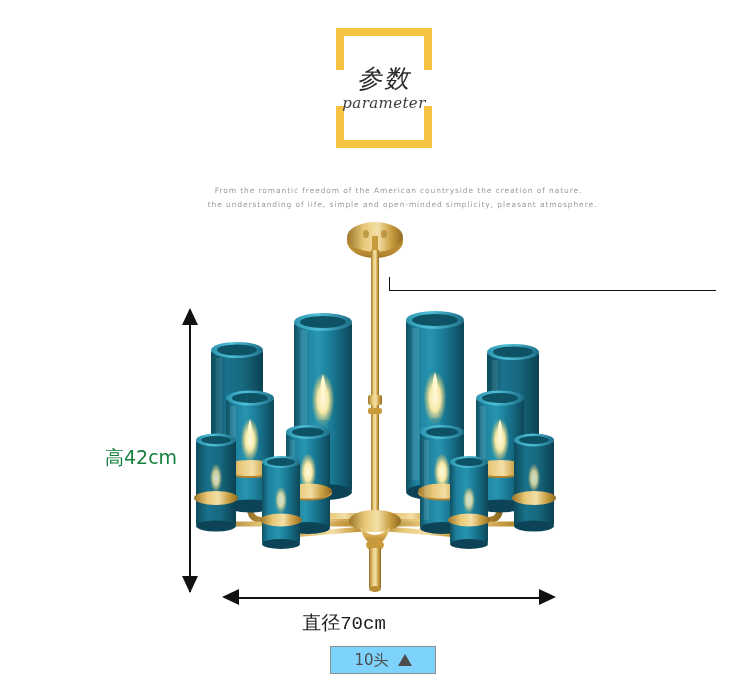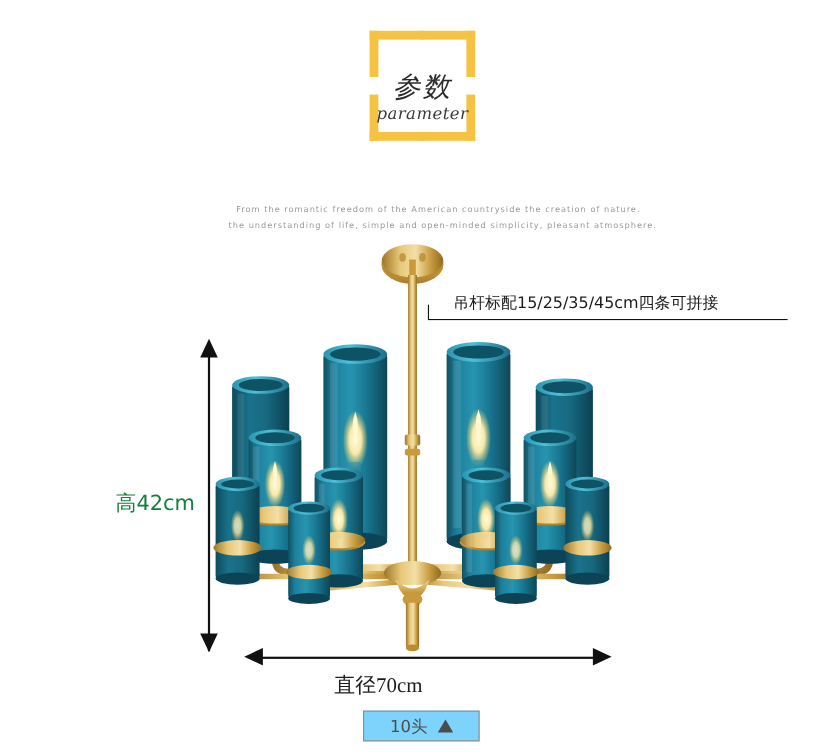--- a/index.html
+++ b/index.html
@@ -7,21 +7,21 @@
   body{
     width:749px;height:686px;
     background:#ffffff;
     font-family:"Liberation Sans","DejaVu Sans",sans-serif;
     overflow:hidden;
     position:relative;
   }
   .page{position:relative;width:749px;height:686px;}
 
   
-  .bracket-wrap{position:absolute;left:336px;top:28px;width:96px;height:100px;}
+  .bracket-wrap{position:absolute;left:336px;top:28px;width:96px;height:120px;}
   .bk{position:absolute;width:42px;height:34px;}
   .bk-tl{left:0;top:0;border-left:8px solid #f5c242;border-top:8px solid #f5c242;}
   .bk-tr{right:0;top:0;border-right:8px solid #f5c242;border-top:8px solid #f5c242;}
   .bk-bl{left:0;bottom:0;border-left:8px solid #f5c242;border-bottom:8px solid #f5c242;}
   .bk-br{right:0;bottom:0;border-right:8px solid #f5c242;border-bottom:8px solid #f5c242;}
 
   .hdr-cn{
     position:absolute;left:0;top:34px;width:96px;text-align:center;
     font-family:"DejaVu Sans","Liberation Sans",sans-serif;
     font-size:25px;color:#2b2b2b;letter-spacing:2px;
@@ -70,21 +70,21 @@
   }
 
   
   .hline{position:absolute;left:228px;top:597px;width:322px;height:0;border-top:2px solid #111;}
   .harrow{position:absolute;top:589px;width:0;height:0;
           border-top:8px solid transparent;border-bottom:8px solid transparent;}
   .harrow-l{left:222px;border-right:17px solid #111;}
   .harrow-r{left:539px;border-left:17px solid #111;}
   .d-label{
     position:absolute;left:0;top:610px;width:688px;text-align:center;
-    font-family:Liberation Serif, serif;
+    font-family:Liberation Mono, monospace;
     font-size:19px;color:#1b1b1b;
   }
 
   
   .badge{
     position:absolute;left:330px;top:646px;width:104px;height:26px;
     border:1px solid #8d8d8d;background:#7dd3fc;
     display:flex;align-items:center;justify-content:center;gap:9px;
   }
   .badge-txt{font-family:"DejaVu Sans","Liberation Sans",sans-serif;font-size:15px;color:#4c4c4c;}
@@ -314,21 +314,20 @@
       <ellipse cx="375" cy="521" rx="26" ry="11" fill="url(#brass)"></ellipse>
       <path d="M360 527 q15 16 30 0 q-4 16 -15 18 q-11 -2 -15 -18z" fill="url(#brassV)"></path>
       <ellipse cx="375" cy="545" rx="9" ry="6" fill="#c99a3c"></ellipse>
       <rect x="369" y="548" width="12" height="40" fill="url(#brass)"></rect>
       <ellipse cx="375" cy="589" rx="6" ry="3" fill="#b98c33"></ellipse>
     </g>
   </svg>
 
   <div class="rod-tick"></div>
   <div class="rod-line"></div>
-  <div class="rod-note">吊杆标配15/25/35/45cm四条可拼接</div>
 
   <div class="varrow varrow-up"></div>
   <div class="vline"></div>
   <div class="varrow varrow-dn"></div>
   <div class="h-label">高42cm</div>
 
   <div class="harrow harrow-l"></div>
   <div class="hline"></div>
   <div class="harrow harrow-r"></div>
   <div class="d-label">直径70cm</div>

